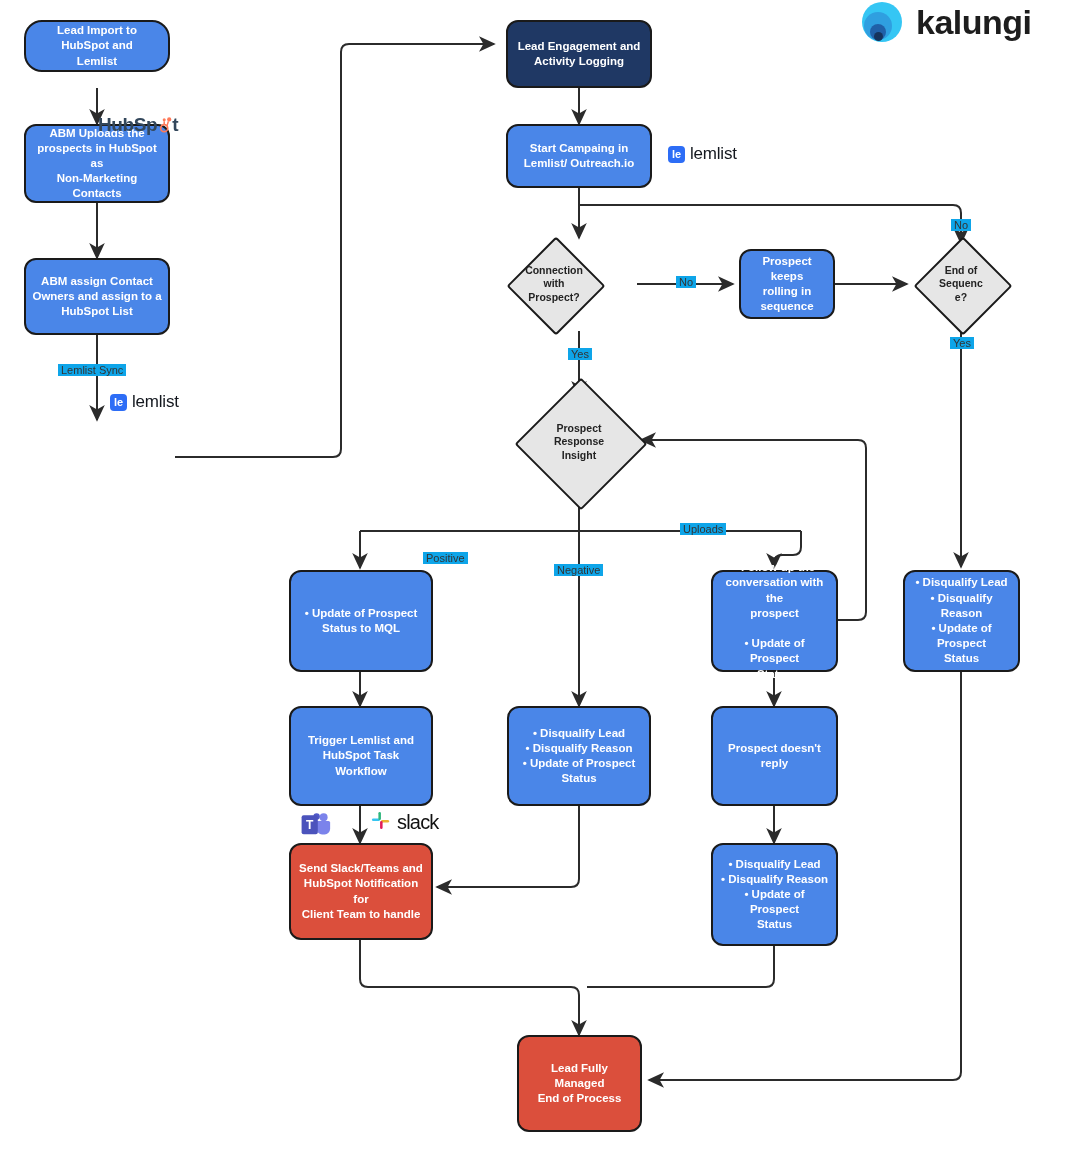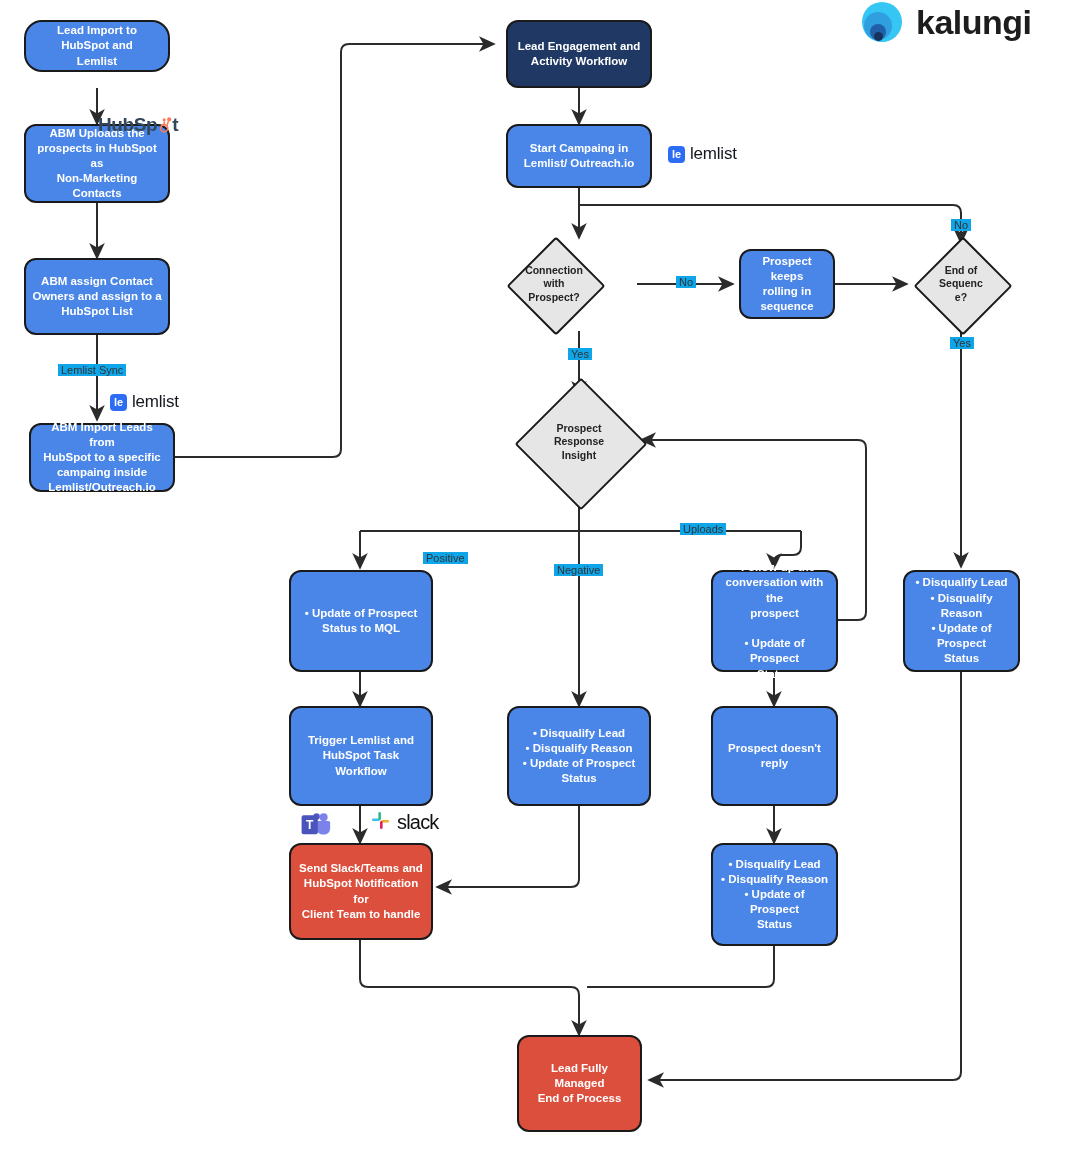--- a/index.html
+++ b/index.html
@@ -122,27 +122,23 @@
 Lemlist</div>
 
   <div class="node blue" style="left:24px;top:124px;width:146px;height:79px;">ABM Uploads the
 prospects in HubSpot as
 Non-Marketing Contacts</div>
 
   <div class="node blue" style="left:24px;top:258px;width:146px;height:77px;">ABM assign Contact
 Owners and assign to a
 HubSpot List</div>
 
-  <div class="node blue" style="left:29px;top:423px;width:146px;height:69px;">ABM Import Leads from
-HubSpot to a specific
-campaing inside
-Lemlist/Outreach.io</div>
 
   <div class="node darkblue" style="left:506px;top:20px;width:146px;height:68px;">Lead Engagement and
-Activity Workflow</div>
+Activity Logging</div>
 
   <div class="node blue" style="left:506px;top:124px;width:146px;height:64px;">Start Campaing in
 Lemlist/ Outreach.io</div>
 
   <div class="diamond" style="left:521px;top:251px;width:66px;height:66px;">
     <div class="dshape"></div>
     <div class="dtext" style="left:-25px;width:116px;">Connection
 with
 Prospect?</div>
   </div>

